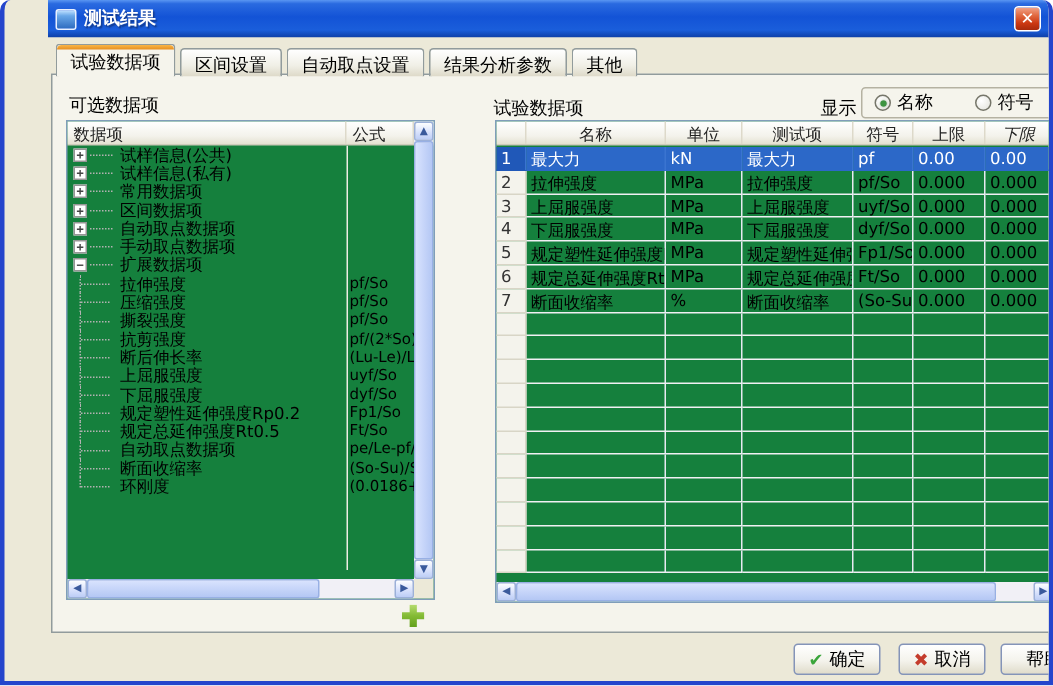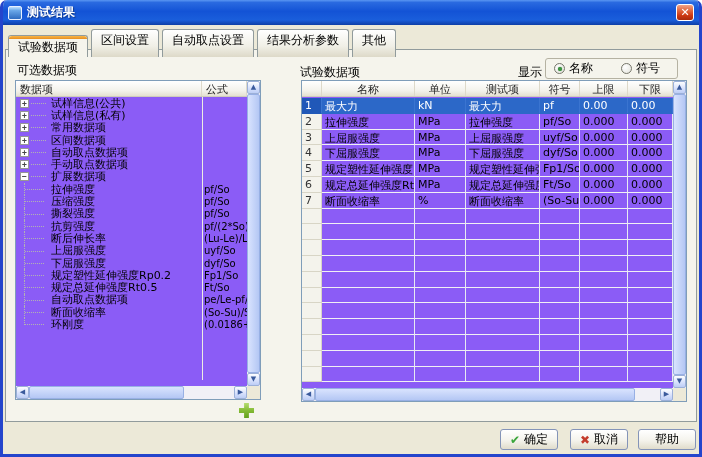--- a/index.html
+++ b/index.html
@@ -1,38 +1,38 @@
 <!DOCTYPE html>
 <html><head>
 <meta charset="utf-8">
 <style>
   * { margin:0; padding:0; box-sizing:border-box; }
   html,body { width:702px; height:457px; font-family:"DejaVu Sans","Liberation Sans",sans-serif; }
-  .window { width:702px; height:457px; border:3px solid #2445cc; border-top:none; border-radius:7px 7px 0 0; overflow:hidden; background:#ece9d8; position:relative; }
+  .window { width:702px; height:457px; border:3px solid #2445cc; border-top:none; border-radius:7px 7px 0 0; overflow:hidden; background:#ece9d8; position:relative;padding-left:29px; }
   
   .titlebar { height:25px; display:flex; align-items:center; padding:0 5px 0 5px;
     background:linear-gradient(180deg,#5a96f2 0%, #2a6ae0 10%, #1353d6 45%, #1a5edb 80%, #0d3ea6 100%); }
   .title-icon { width:14px; height:14px; margin-right:5px; border:1px solid #e8f0ff; border-radius:2px;
     background:linear-gradient(180deg,#bfe0ff 0%, #69a7e8 30%, #2e6cc0 100%); flex:none; }
   .title-text { color:#fff; font-weight:bold; font-size:12px; text-shadow:1px 1px 1px #123a8c; flex:1; }
   .close-btn { width:18px; height:17px; border:1px solid #fff; border-radius:3px; color:#fff; font-size:11px; font-weight:bold;
     background:linear-gradient(180deg,#f1a389 0%, #e16a42 35%, #cc3812 70%, #a82a0c 100%);
     display:flex; align-items:center; justify-content:center; cursor:pointer; }
   .body { position:relative; width:696px; height:429px; background:#ece9d8; }
   
   .tabs { position:absolute; left:5px; top:4px; display:flex; gap:3px; align-items:flex-end; z-index:3; }
-  .tab { height:28px; padding:2px 9px 0 9px; font-size:12px; color:#000; background:linear-gradient(180deg,#ffffff,#f0efe6 60%, #ddd9c8);
+  .tab { height:19px; padding:2px 9px 0 9px; font-size:12px; color:#000; background:linear-gradient(180deg,#ffffff,#f0efe6 60%, #ddd9c8);
     border:1px solid #919b9c; border-bottom:none; border-radius:3px 3px 0 0; cursor:pointer; white-space:nowrap; }
   .tab.active { height:22px; padding-top:3px; background:#f5f4ec; position:relative; }
   .tab.active::before { content:""; position:absolute; left:0; top:0; right:0; height:3px; background:linear-gradient(180deg,#f9b548,#e78f1f); border-radius:3px 3px 0 0; }
   
   .page { position:absolute; left:2px; top:24px; width:692px; height:373px; background:#f5f4ec; border:1px solid #919b9c; }
   .panel-label { position:absolute; font-size:12px; color:#000; white-space:nowrap; }
   
-  .lv { position:absolute; background:#8b5cf6; border:1px solid #7f9db9; }
+  .lv { position:absolute; background:#15803d; border:1px solid #7f9db9; }
   .lv-head { display:flex; height:16px; background:linear-gradient(180deg,#ffffff,#f3f2eb 65%, #e4e1d1); border-bottom:1px solid #cfccbc; }
   .lv-hcell { font-size:11px; color:#222; padding:1px 4px; border-right:1px solid #ddd9ca; white-space:nowrap; overflow:hidden; }
   
   #left-lv { left:9px; top:30px; width:246px; height:320px; }
   #tree-body { position:absolute; left:0; top:16px; width:231px; height:283px; overflow:hidden; }
   .colsep { position:absolute; left:186px; top:0; bottom:-20px; width:1px; background:#edece3; }
   .trow { position:relative; display:flex; align-items:center; height:12.3px; width:231px; cursor:default; }
   .ebox { width:9px; height:9px; border:1px solid #969696; background:#fff; color:#444; flex:none; margin-left:4px;
     font:bold 8px/7px "DejaVu Sans Mono",monospace; text-align:center; }
   .hline { width:15px; height:0; border-top:1px dotted #b2b2b2; flex:none; margin:0 3px 0 2px; }
@@ -259,21 +259,21 @@
       </div>
 
       <div class="lv" id="right-lv">
         <div class="lv-head" id="grid-head">
             <span class="lv-hcell" style="width: 20px;"></span>
             <span class="lv-hcell" style="width: 93px;">名称</span>
             <span class="lv-hcell" style="width: 51px;">单位</span>
             <span class="lv-hcell" style="width: 74px;">测试项</span>
             <span class="lv-hcell" style="width: 40px;">符号</span>
             <span class="lv-hcell" style="width: 48px;">上限</span>
-            <span class="lv-hcell" style="width: 45px;">下限</span>
+            <span class="lv-hcell" style="width: 45px; font-style: italic;">下限</span>
           </div>
         <div id="grid-body">
             <div class="grow sel">
               <span class="gcell rownum" style="width: 20px;">1</span>
               <span class="gcell" style="width: 93px;">最大力</span>
               <span class="gcell" style="width: 51px;">kN</span>
               <span class="gcell" style="width: 74px;">最大力</span>
               <span class="gcell" style="width: 40px;">pf</span>
               <span class="gcell" style="width: 48px;">0.00</span>
               <span class="gcell" style="width: 45px;">0.00</span>

